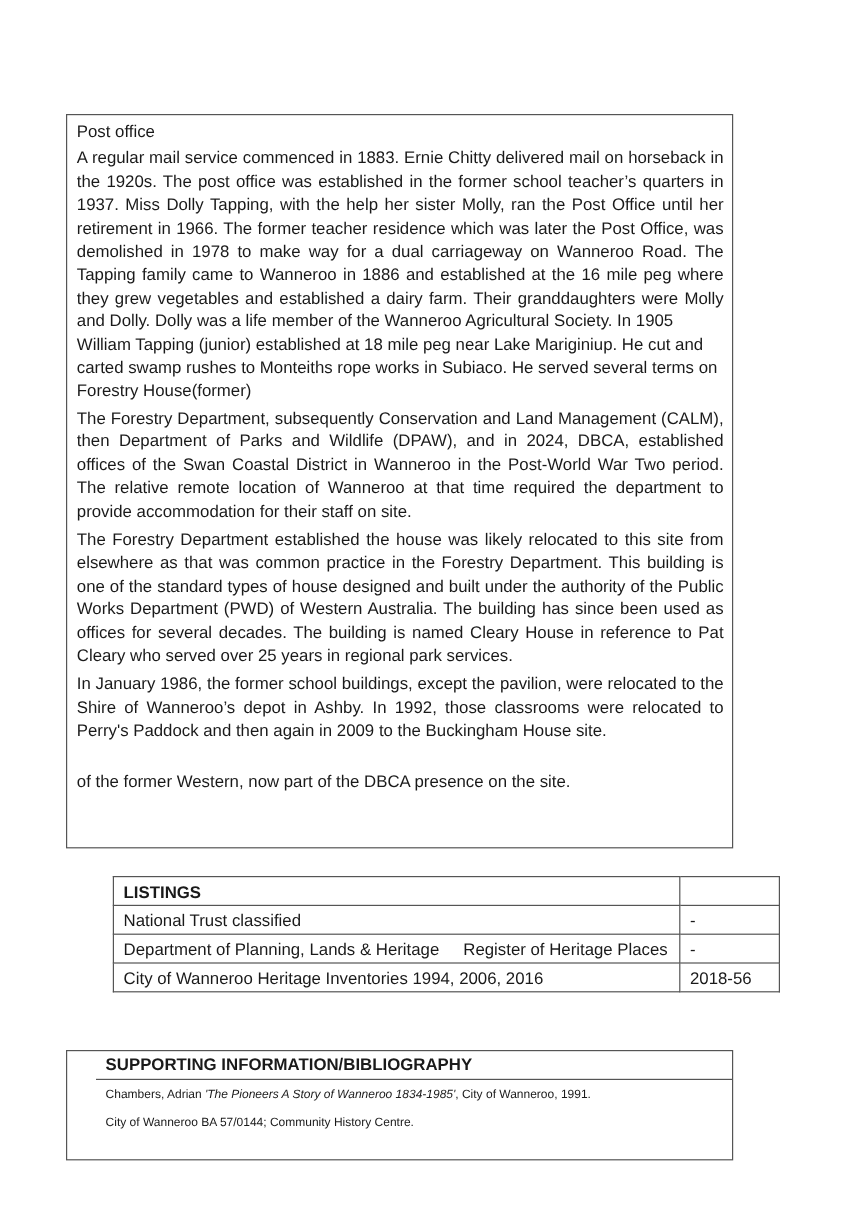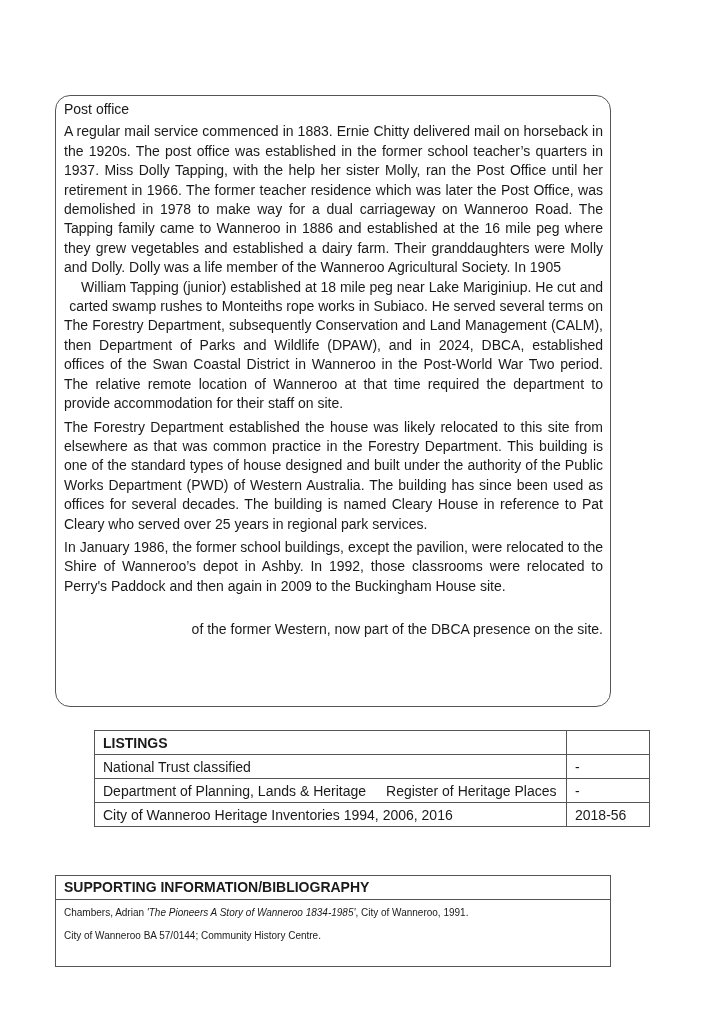--- a/index.html
+++ b/index.html
@@ -1,39 +1,40 @@
 <!DOCTYPE html>
 <html><head>
   <meta charset="utf-8">
   <style>
     html, body { margin: 0; padding: 0; background: #ffffff; }
     body { width: 705px; height: 1023px; position: relative; font-family: "Liberation Sans", sans-serif; color: #1a1a1a; }
-    .box { position: absolute; left: 55px; width: 556px; border: 1px solid #555; box-sizing: border-box; }
-    #history-box { top: 95px; height: 612px; padding: 4px 7px 0 8px; border-radius: 15px; }
+    .box { position: absolute; left: 55px; width: 556px; border: 1px solid #555; box-sizing: border-box; padding-left: 24px; }
+    #history-box { top: 95px; height: 612px; padding: 4px 7px 0 8px; }
     #history-box p { margin: 0 0 4px 0; font-size: 14px; line-height: 19.4px; text-align: justify; }
     #history-box p.heading { margin-bottom: 3px; }
-    #history-box p.ragged { text-align: right; }
+    #history-box p.ragged { text-align: left; }
     table { position: absolute; left: 55px; width: 556px; border-collapse: collapse; font-size: 14px; }
     td { border: 1px solid #555; padding: 0 8px; height: 23px; vertical-align: middle; }
     #listings { top: 730px; margin-left: 39px; }
     #listings td.val { width: 66px; }
     .bold { font-weight: bold; }
     .gap { display: inline-block; }
     #bib-box { top: 875px; height: 92px; }
     #bib-box .head { border-bottom: 1px solid #555; height: 23px; line-height: 23px; padding-left: 8px; font-weight: bold; font-size: 14px; }
     #bib-box p { margin: 0; padding: 3px 8px 0 8px; font-size: 10px; line-height: 19.4px; }
     #bib-box p + p { padding-top: 4px; }
   </style>
 </head>
 <body>
 
 <div id="history-box" class="box">
   <p class="heading">Post office</p>
   <p><span>A regular mail service commenced in 1883. Ernie Chitty delivered mail on horseback in the 1920s. The post office was established in the former school teacher’s quarters in 1937. Miss Dolly Tapping, with the help her sister Molly, ran the Post Office until her retirement in 1966. The former teacher residence which was later the Post Office, was demolished in 1978 to make way for a dual carriageway on Wanneroo Road. The Tapping family came to Wanneroo in 1886 and established at the 16 mile peg where they grew vegetables and established a dairy farm. Their granddaughters were Molly and Dolly. Dolly was a life member of the Wanneroo Agricultural Society. In 1905</span></p>
   <p class="ragged" style="margin-top:-4px;margin-bottom:0;">William Tapping (junior) established at 18 mile peg near Lake Mariginiup. He cut and carted swamp rushes to Monteiths rope works in Subiaco. He served several terms on</p>
+  <p class="heading">Forestry House(former)</p>
   <p>The Forestry Department, subsequently Conservation and Land Management (CALM), then Department of Parks and Wildlife (DPAW), and in 2024, DBCA,  established offices of the Swan Coastal District in Wanneroo in the Post-World War Two period. The relative remote location of Wanneroo at that time required the department to provide accommodation for their staff on site.</p>
   <p>The Forestry Department established the house was likely relocated to this site from elsewhere as that was common practice in the Forestry Department. This building is one of the standard types of house designed and built under the authority of the Public Works Department (PWD) of Western Australia. The building has since been used as offices for several decades. The building is named Cleary House in reference to Pat Cleary who served over 25 years in regional park services.</p>
   <p>In January 1986, the former school buildings, except the pavilion, were relocated to the Shire of Wanneroo’s depot in Ashby. In 1992, those classrooms were relocated to Perry's Paddock and then again in 2009 to  the Buckingham House site.</p>
   <p class="ragged">
     <br>
     <span>of the former Western, now part of the DBCA presence on the site.</span>
   </p>
 </div>
 
 <table id="listings">

